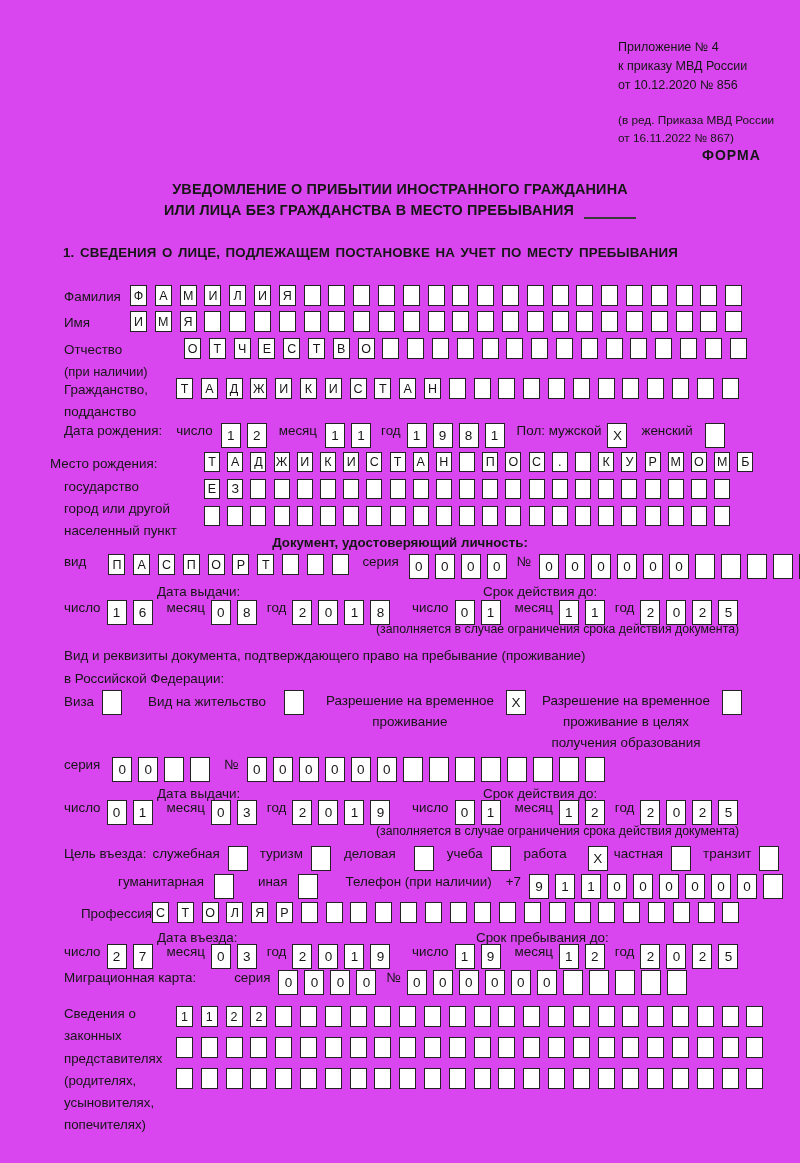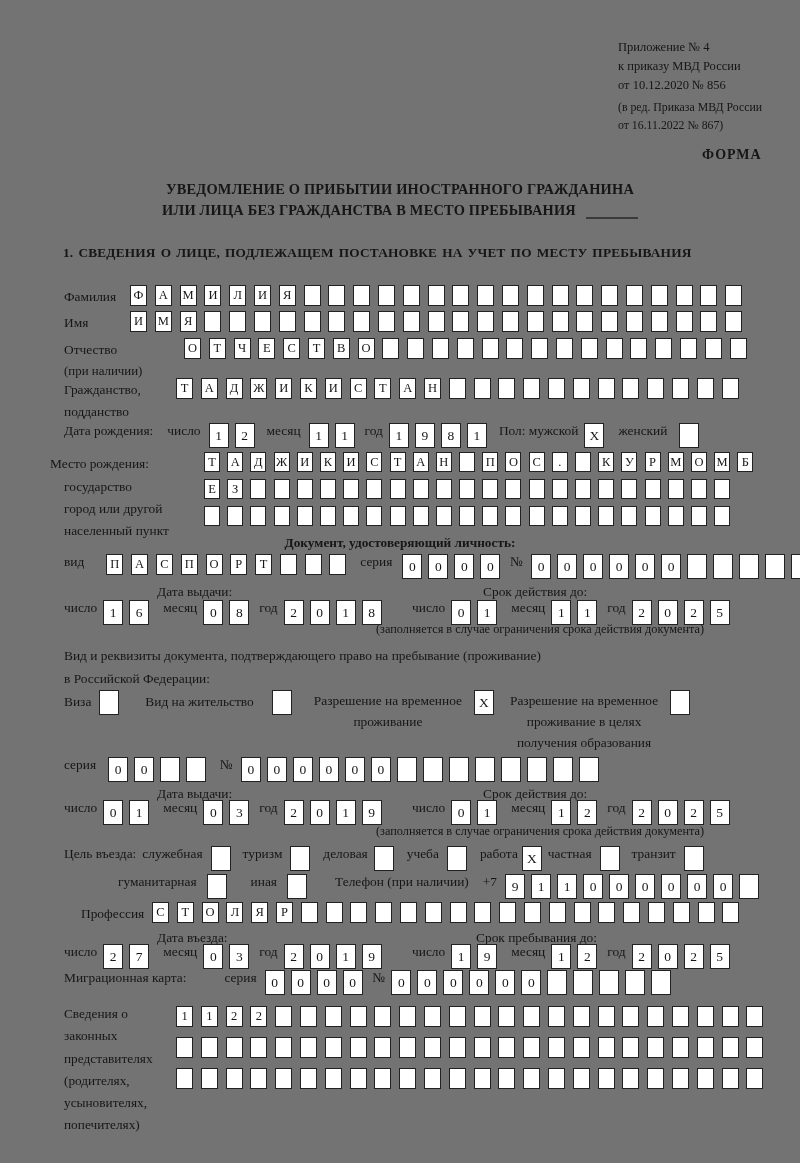--- a/index.html
+++ b/index.html
@@ -1,17 +1,17 @@
 <!DOCTYPE html>
 <html><head>
 <meta charset="utf-8">
 <style>
   html,body{margin:0;padding:0;background:#fff}
-  .page{position:relative;width:800px;height:1163px;background:#737373;
-        font-family:Liberation Serif, serif;color:#161616;overflow:hidden}
+  .page{position:relative;width:800px;height:1163px;background:#d946ef;
+        font-family:Liberation Sans, sans-serif;color:#161616;overflow:hidden}
   .abs{position:absolute}
   .row{display:flex;white-space:nowrap}
   .rowtop{display:flex;align-items:flex-start;white-space:nowrap}
   .cells{display:flex;flex:0 0 auto}
   .cell{flex:0 0 auto;width:17px;height:21px;border:1.6px solid #222;box-sizing:border-box;
         margin-right:7.8px;display:flex;align-items:center;justify-content:center;
         font-size:12.5px;background:#fff}
   .tight .cell{width:16px;height:20px;margin-right:7.2px}
   .dcell{flex:0 0 auto;width:20px;height:25px;border:1.7px solid #222;box-sizing:border-box;
         margin-right:6px;display:flex;align-items:center;justify-content:center;
@@ -27,21 +27,21 @@
 </style>
 </head>
 <body>
 
 <div class="page">
 
   <div class="abs" style="left:618px;top:38px;font-size:12.5px;line-height:19px">
     <div>Приложение № 4</div>
     <div>к приказу МВД России</div>
     <div>от 10.12.2020 № 856</div>
-    <div style="font-size:11.8px;margin-top:3px;line-height:18px">
+    <div style="font-size:11.8px;margin-top:16px;line-height:18px">
       <div>(в ред. Приказа МВД России</div>
       <div>от 16.11.2022 № 867)</div>
     </div>
   </div>
 
   <div class="abs b" style="left:702px;top:147px;font-size:14px;letter-spacing:1px">ФОРМА</div>
 
   <div class="abs b center" style="left:0;width:800px;top:181px;font-size:14.4px;letter-spacing:0.2px">УВЕДОМЛЕНИЕ О ПРИБЫТИИ ИНОСТРАННОГО ГРАЖДАНИНА</div>
   <div class="abs row" style="left:0;width:800px;top:202px;justify-content:center">
     <span class="b" style="font-size:14.4px;letter-spacing:0.2px">ИЛИ ЛИЦА БЕЗ ГРАЖДАНСТВА В МЕСТО ПРЕБЫВАНИЯ</span>
@@ -442,25 +442,25 @@
       </span>
   </div>
   <span class="abs small" style="left:376px;top:824px">(заполняется в случае ограничения срока действия документа)</span>
 
   <div class="abs row" style="left:64px;top:846px;height:26px">
     <span class="lbl" style="margin-right:6px">Цель въезда:</span>
     <span class="lbl" style="margin-right:8px">служебная</span>
     <span class="chk"></span>
     <span class="lbl" style="margin:0 8px 0 12px">туризм</span>
     <span class="chk"></span>
-    <span class="lbl" style="margin:0 6px 0 13px">деловая</span>
+    <span class="lbl" style="margin:0 18px 0 13px">деловая</span>
     <span class="chk"></span>
     <span class="lbl" style="margin:0 8px 0 13px">учеба</span>
     <span class="chk"></span>
-    <span class="lbl" style="margin:0 4px 0 13px">работа</span>
+    <span class="lbl" style="margin:0 21px 0 13px">работа</span>
     <span class="chk">X</span>
     <span class="lbl" style="margin:0 8px 0 6px">частная</span>
     <span class="chk"></span>
     <span class="lbl" style="margin:0 8px 0 12px">транзит</span>
     <span class="chk"></span>
   </div>
 
   <div class="abs row" style="left:118px;top:874px;height:26px">
     <span class="lbl" style="margin-right:10px">гуманитарная</span>
     <span class="chk"></span>

